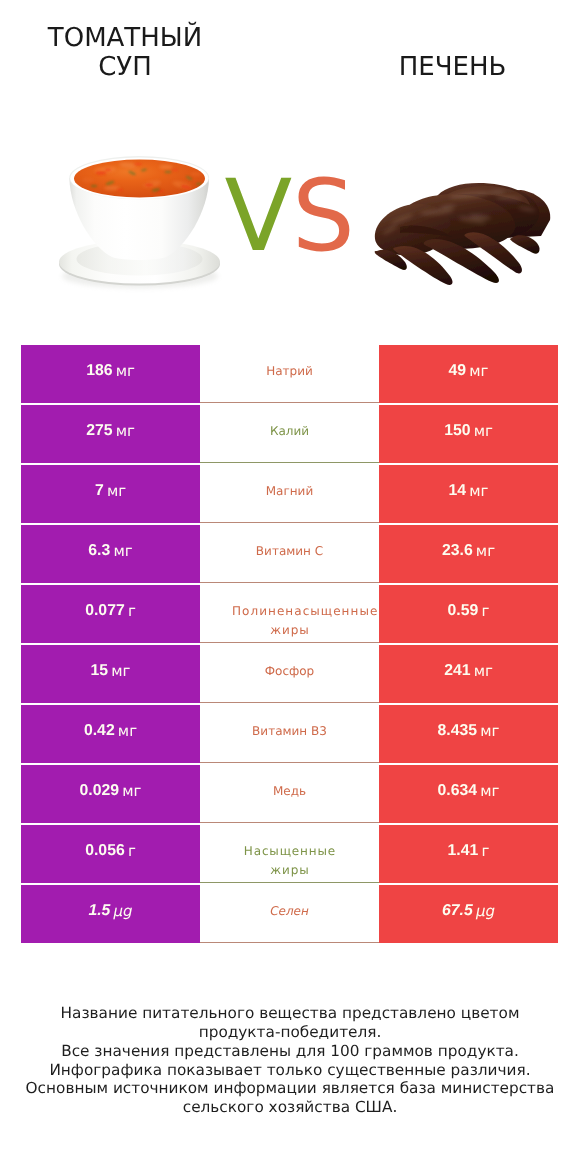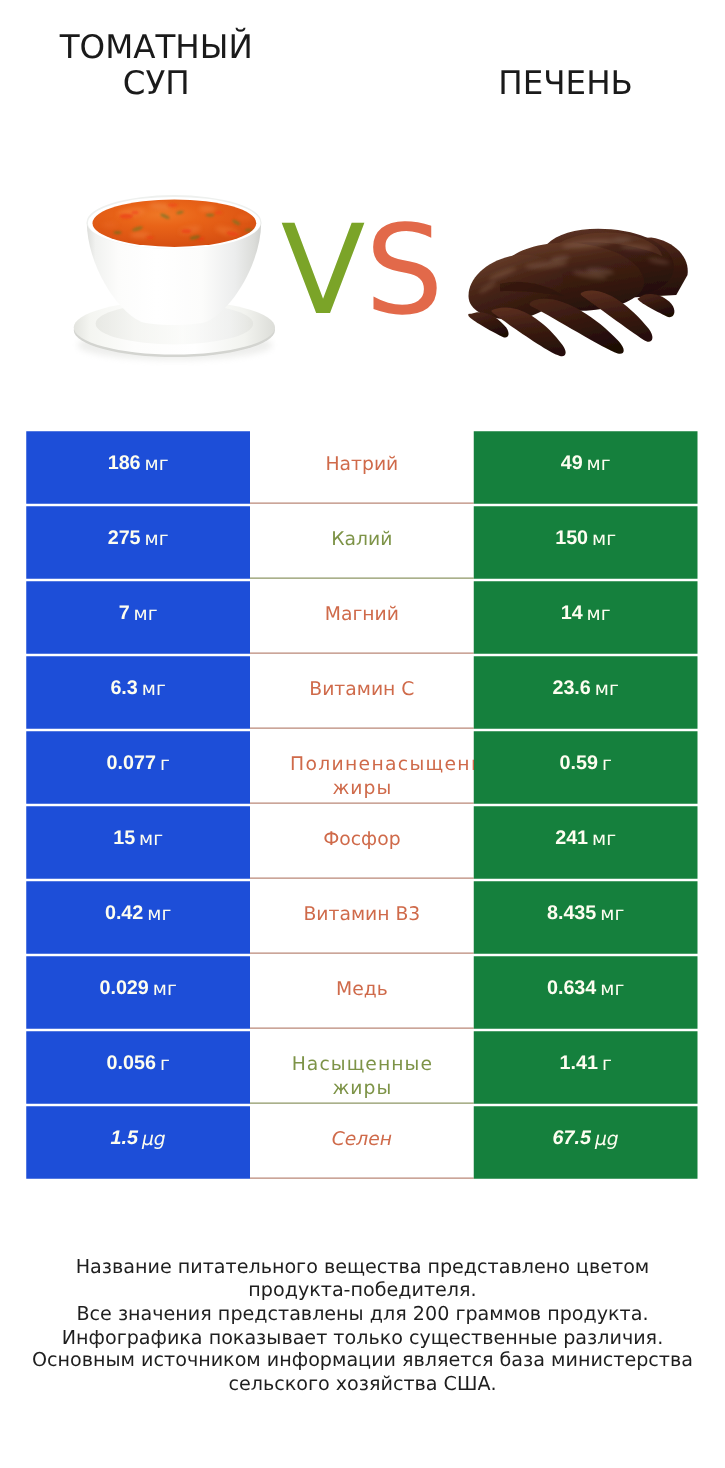--- a/index.html
+++ b/index.html
@@ -24,27 +24,27 @@
             transform:translateZ(0);}
   #vs-label .v{color:#7ba428;}
   #vs-label .s{color:#e2694a;}
 
   
   .cmp-table{position:absolute;left:21px;top:344.5px;width:537px;}
   .row{display:flex;width:537px;height:58.5px;margin-bottom:1.5px;}
   .row:last-child{margin-bottom:0;font-style:italic;}
   .cell{width:179px;display:flex;align-items:flex-start;justify-content:center;
         text-align:center;box-sizing:border-box;}
-  .cell-left{background:#1d4ed8;padding-top:18px;}
-  .cell-right{background:#15803d;padding-top:18px;}
+  .cell-left{background:#a21caf;padding-top:18px;}
+  .cell-right{background:#ef4444;padding-top:18px;}
   .val{color:#fdfdf0;font-size:15.8px;font-weight:700;line-height:16px;transform:translateZ(0);}
   .unit{font-family:"DejaVu Sans",sans-serif;font-size:15px;font-weight:400;
         margin-left:3.2px;}
   .cell-mid{background:#fff;border-bottom:1px solid #cfcfcf;overflow:hidden;padding-top:17px;}
-  .nut{font-family:"DejaVu Sans",sans-serif;font-size:15px;font-weight:400;
+  .nut{font-family:"DejaVu Sans",sans-serif;font-size:12px;font-weight:400;
        line-height:19.2px;white-space:nowrap;width:143px;display:block;
        transform:translateZ(0);}
   .row.win-l .cell-mid{border-bottom-color:#8e9766;}
   .row.win-l .nut{color:#7d9347;}
   .row.win-r .cell-mid{border-bottom-color:#ba8878;}
   .row.win-r .nut{color:#cf6a4a;}
   .nut .wide{letter-spacing:1.05px;display:inline-block;margin-left:14px;}
   .nut .spread{letter-spacing:0.85px;display:inline-block;margin-left:0.85px;}
 
   
@@ -357,17 +357,17 @@
         </div>
         <div class="cell cell-right">
           <span class="val">67.5</span>
           <span class="val unit">µg</span>
         </div>
       </div>
     </div>
 
   <div class="footer">Название питательного вещества представлено цветом
 продукта-победителя.
-Все значения представлены для 200 граммов продукта.
+Все значения представлены для 100 граммов продукта.
 Инфографика показывает только существенные различия.
 Основным источником информации является база министерства
 сельского хозяйства США.</div>
 </div>
 
 </body></html>

